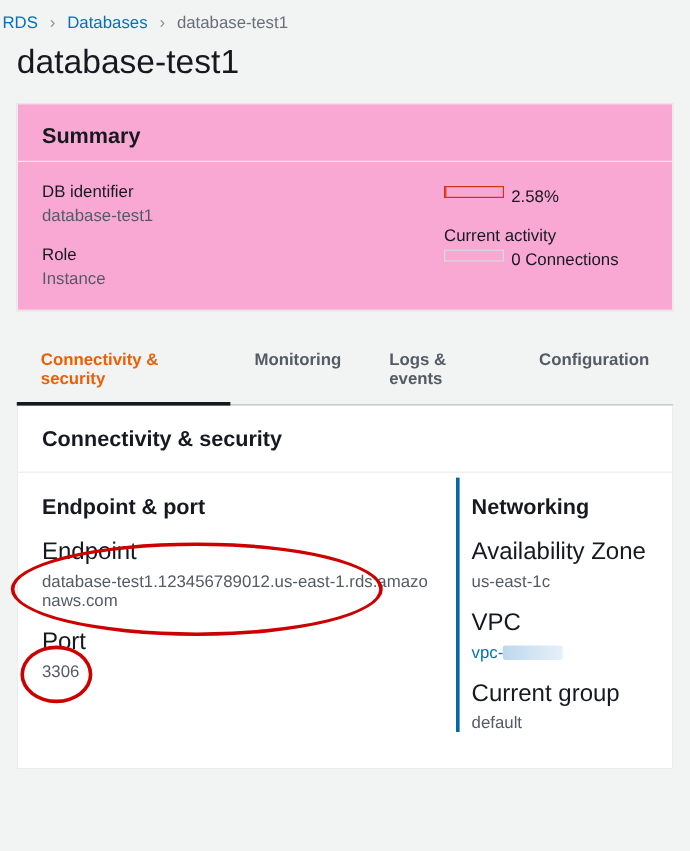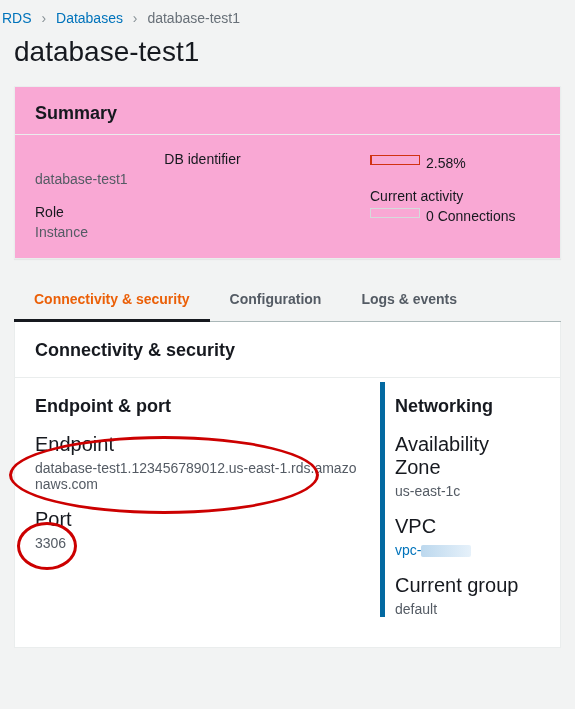--- a/index.html
+++ b/index.html
@@ -39,21 +39,21 @@
   }
   .panel h2 {
     font-size: 18px;
     font-weight: 700;
     color: #16191f;
   }
   .summary-body { padding: 16px 20px 18px; display: flex; }
   .summary-col { flex: 1; }
   .summary-col.right { flex: 0 0 170px; }
   .field-label { font-size: 14px; color: #16191f; margin-top: 17px; }
-  .field-label:first-child { margin-top: 0; text-align: center; }
+  .field-label:first-child { margin-top: 0; }
   .field-value { font-size: 14px; color: #545b64; margin-top: 4px; }
   .bar-row { display: flex; align-items: flex-start; gap: 6px; margin-top: 4px; }
   .cpu-bar {
     width: 50px; height: 10px; border: 1px solid #d13212; position: relative;
   }
   .cpu-bar .fill {
     position: absolute; left:0; top:0; bottom:0; background: #d13212;
   }
   .act-bar {
     width: 50px; height: 10px; border: 1px solid #d5dbdb; position: relative;
@@ -89,21 +89,21 @@
     padding-bottom: 30px;
   }
   .tab-panel h2 {
     font-size: 18px;
     font-weight: 700;
     padding: 18px 20px 16px;
     border-bottom: 1px solid #eaeded;
   }
   .conn-body { display: flex; padding-top: 4px; }
   .conn-left { flex: 1; padding: 0 20px; position: relative; }
-  .conn-right { flex: 0 0 180px; padding: 0 20px 0 10px; border-left: 5px solid #0369a1; }
+  .conn-right { flex: 0 0 180px; padding: 0 20px 0 10px; border-left: 3px solid #0369a1; }
   .sub-h {
     font-size: 18px; font-weight: 700; color: #16191f; margin: 14px 0 14px;
   }
   .kv-label { font-size: 20px; color: #16191f; margin-top: 16px; }
   .kv-value { font-size: 14px; color: #545b64; margin-top: 4px; word-break: break-all; }
   .link { color: #0073bb; text-decoration: none; }
   .vpc-smudge {
     display: inline-block; width: 50px; height: 12px;
     background: linear-gradient(to right, #bcd8ee, #e6f1fa);
     vertical-align: middle; border-radius: 2px;
@@ -151,22 +151,23 @@
       <div class="bar-row">
         <div class="act-bar"></div>
         <span>0 Connections</span>
       </div>
     </div>
   </div>
 </div>
 
 <div class="tabs">
   <div class="tab active">Connectivity &amp; security</div>
+  <div class="tab">Monitoring</div>
+  <div class="tab">Logs &amp; events</div>
   <div class="tab">Configuration</div>
-  <div class="tab">Logs &amp; events</div>
 </div>
 
 <div class="tab-panel">
   <h2>Connectivity &amp; security</h2>
   <div class="conn-body">
     <div class="conn-left">
       <div class="sub-h">Endpoint &amp; port</div>
 
       <div class="kv-label">Endpoint</div>
       <div class="kv-value">database-test1.123456789012.us-east-1.rds.amazonaws.com</div>

